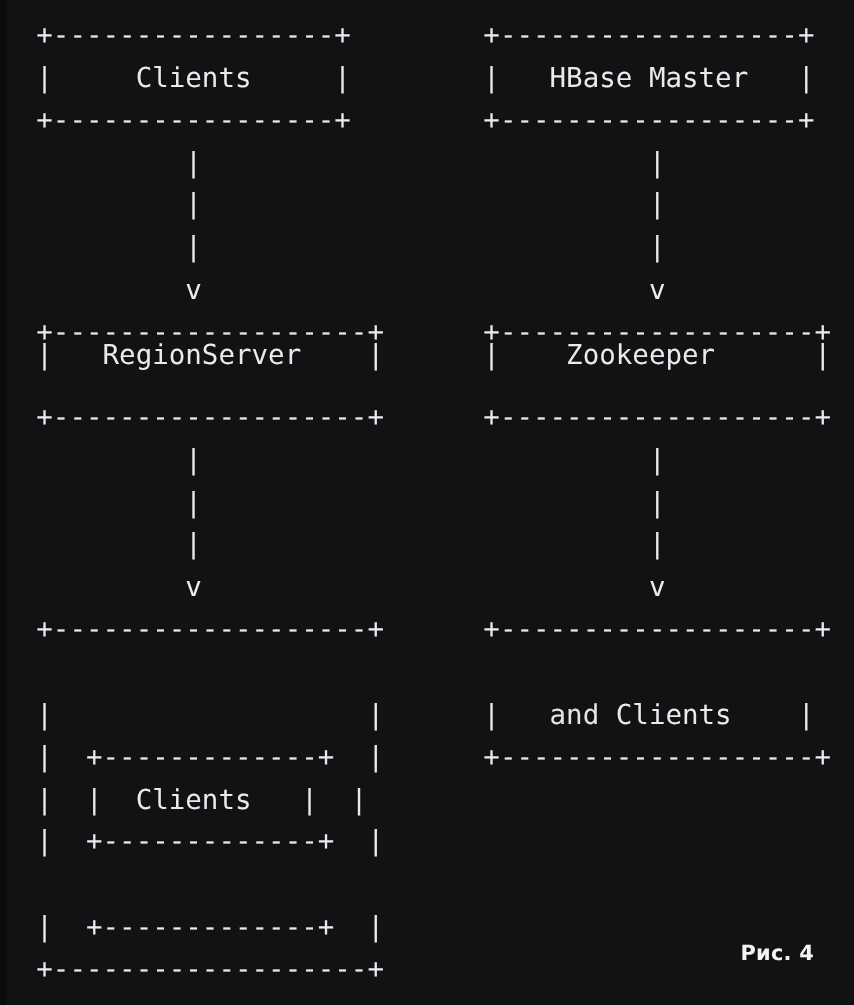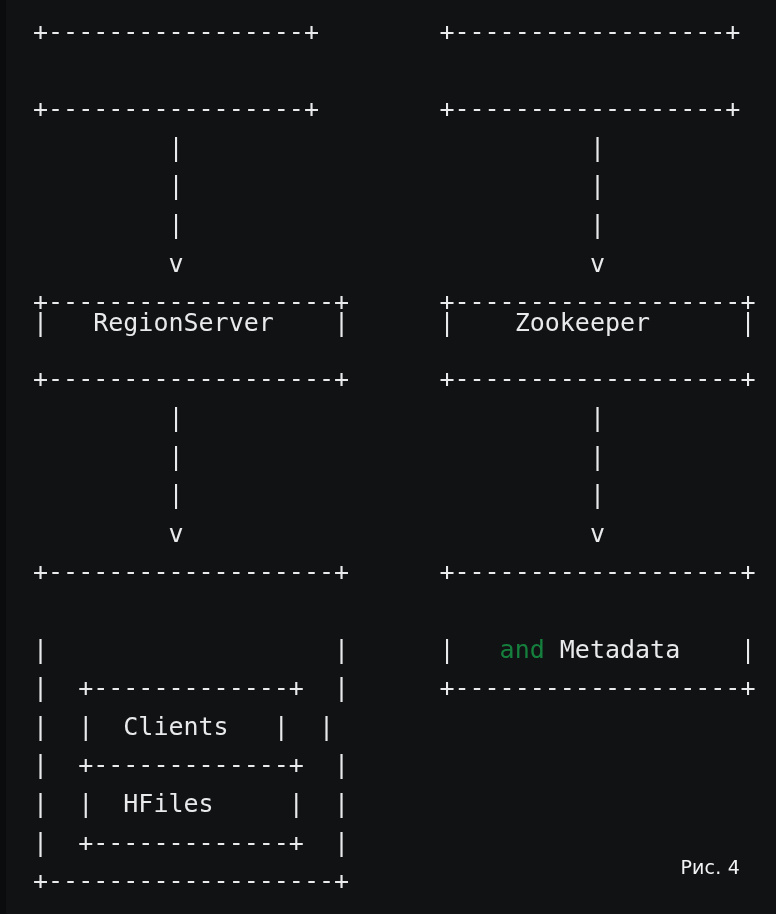--- a/index.html
+++ b/index.html
@@ -38,42 +38,43 @@
     left: 27px;
     white-space: pre;
     font-family: "DejaVu Sans Mono", "Liberation Mono", monospace;
     font-size: 25px;
     line-height: 38.6px;
     letter-spacing: 0px;
     color: #e9eaec;
     font-weight: 400;
   }
 
-  .kw { color: #15803d; }
+  .kw { color: #e5e5e5; }
 
   #figure-caption {
     position: absolute;
     right: 36px;
     bottom: 36px;
     font-family: "DejaVu Sans", "Liberation Sans", sans-serif;
     font-size: 19px;
-    font-weight: normal;
+    font-weight: bold;
     color: #f2f3f5;
     letter-spacing: 0.2px;
   }
 </style>
 </head>
 <body>
 
 <div id="code-block">
 
   <div id="ascii-canvas">
 
     <div class="art-row" style="top:13px">+-----------------+        +------------------+</div>
 
+    <div class="art-row" style="top:51.6px">|     Clients     |        |   HBase Master   |</div>
 
     <div class="art-row" style="top:90.2px">+-----------------+        +------------------+</div>
 
     <div class="art-row" style="top:128.8px">         |                           |</div>
     <div class="art-row" style="top:167.4px">         |                           |</div>
     <div class="art-row" style="top:206px">         |                           |</div>
 
     <div class="art-row" style="top:244.6px">         v                           v</div>
 
     <div class="art-row" style="top:283.2px">+-------------------+      +-------------------+</div>
@@ -84,29 +85,28 @@
 
     <div class="art-row" style="top:399px">         |                           |</div>
     <div class="art-row" style="top:437.6px">         |                           |</div>
     <div class="art-row" style="top:476.2px">         |                           |</div>
 
     <div class="art-row" style="top:514.8px">         v                           v</div>
 
     <div class="art-row" style="top:553.4px">+-------------------+      +-------------------+</div>
 
 
-    <div class="art-row" style="top:630.6px"><span>|                   |      |   </span><span class="kw">and</span><span> Metadata    |</span></div>
+    <div class="art-row" style="top:630.6px"><span>|                   |      |   </span><span class="kw">and</span><span> Clients    |</span></div>
 
     <div class="art-row" style="top:669.2px">|  +-------------+  |      +-------------------+</div>
 
     <div class="art-row" style="top:707.8px">|  |  Clients   |  |</div>
 
     <div class="art-row" style="top:746.4px">|  +-------------+  |</div>
 
-    <div class="art-row" style="top:785px">|  |  HFiles     |  |</div>
 
     <div class="art-row" style="top:823.6px">|  +-------------+  |</div>
 
     <div class="art-row" style="top:862.2px">+-------------------+</div>
 
   </div>
 
   <div id="figure-caption">Рис. 4</div>
 
 </div>

